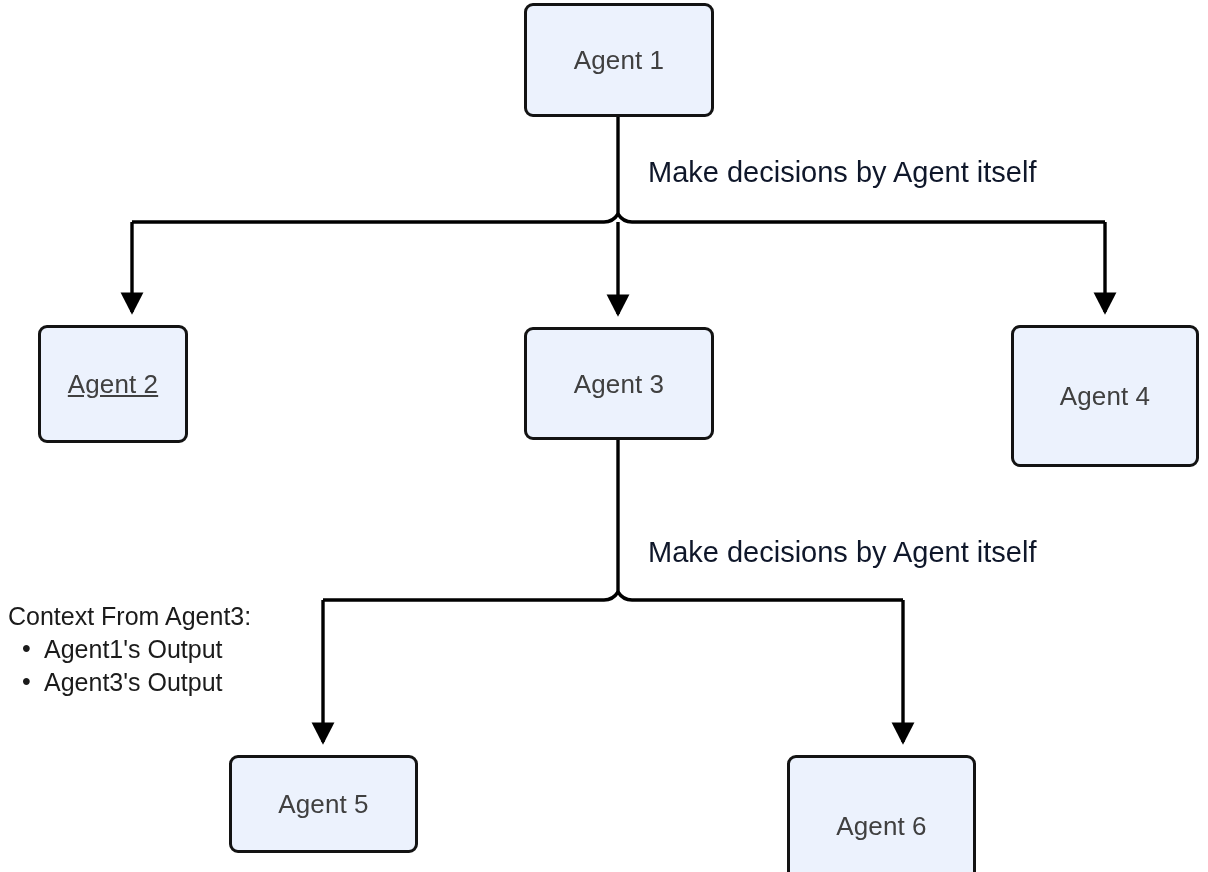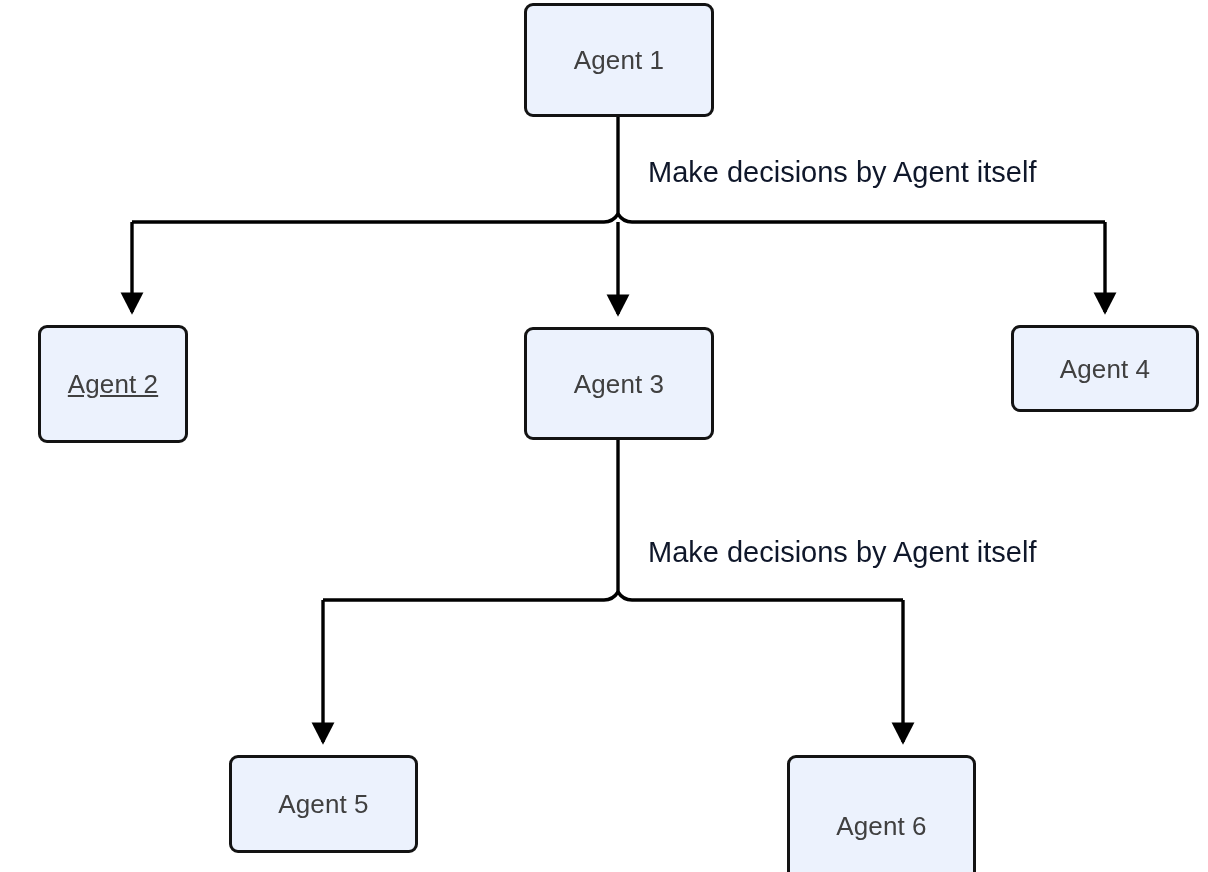--- a/index.html
+++ b/index.html
@@ -117,30 +117,37 @@
   </div>
 
   <div class="node" style="left:38px; top:325px; width:150px; height:118px;text-decoration:underline;">
     <span>Agent 2</span>
   </div>
 
   <div class="node" style="left:524px; top:327px; width:190px; height:113px;justify-content:center;">
     <span>Agent 3</span>
   </div>
 
-  <div class="node" style="left:1011px; top:325px; width:188px; height:87px;">
+  <div class="node" style="left:1011px; top:325px; width:188px; height:142px;">
     <span>Agent 4</span>
   </div>
 
   <div class="node" style="left:229px; top:755px; width:189px; height:98px;">
     <span>Agent 5</span>
   </div>
 
   <div class="node" style="left:787px; top:755px; width:189px; height:141px;">
     <span>Agent 6</span>
   </div>
 
   <div class="edge-label" style="left:648px; top:155px;">Make decisions by Agent itself</div>
 
   <div class="edge-label" style="left:648px; top:535px;">Make decisions by Agent itself</div>
 
+  <div class="context-note" style="left:8px; top:604px;">
+    <span class="ctx-title">Context From Agent3:</span>
+    <ul>
+      <li>Agent1's Output</li>
+      <li>Agent3's Output</li>
+    </ul>
+  </div>
 
 </div>
 
 </body></html>

